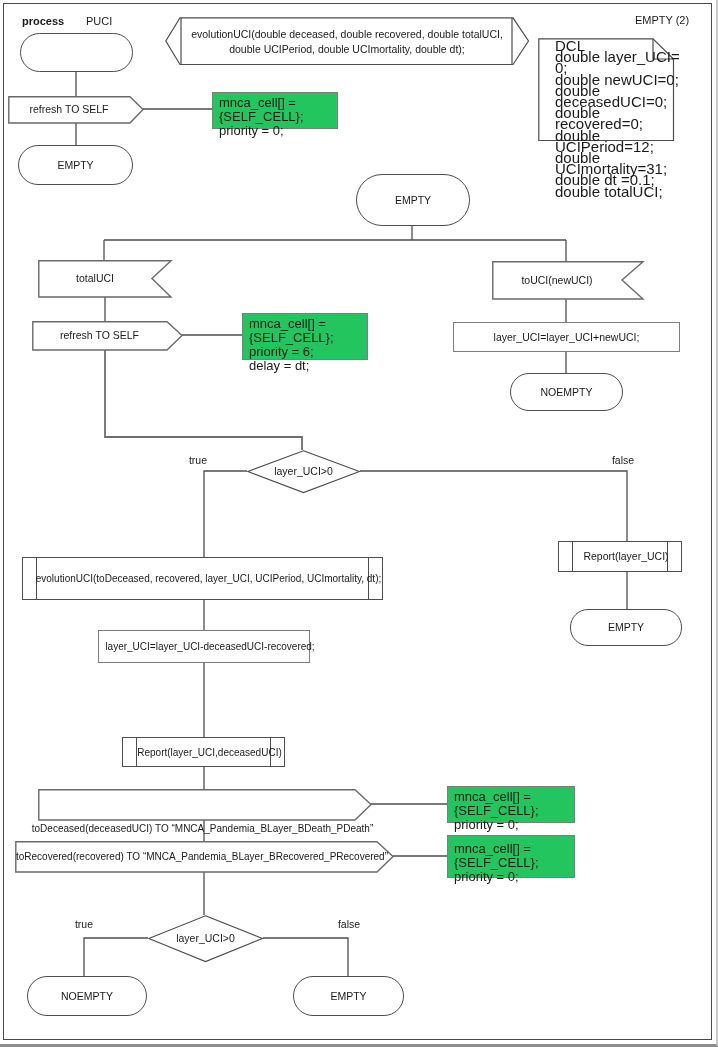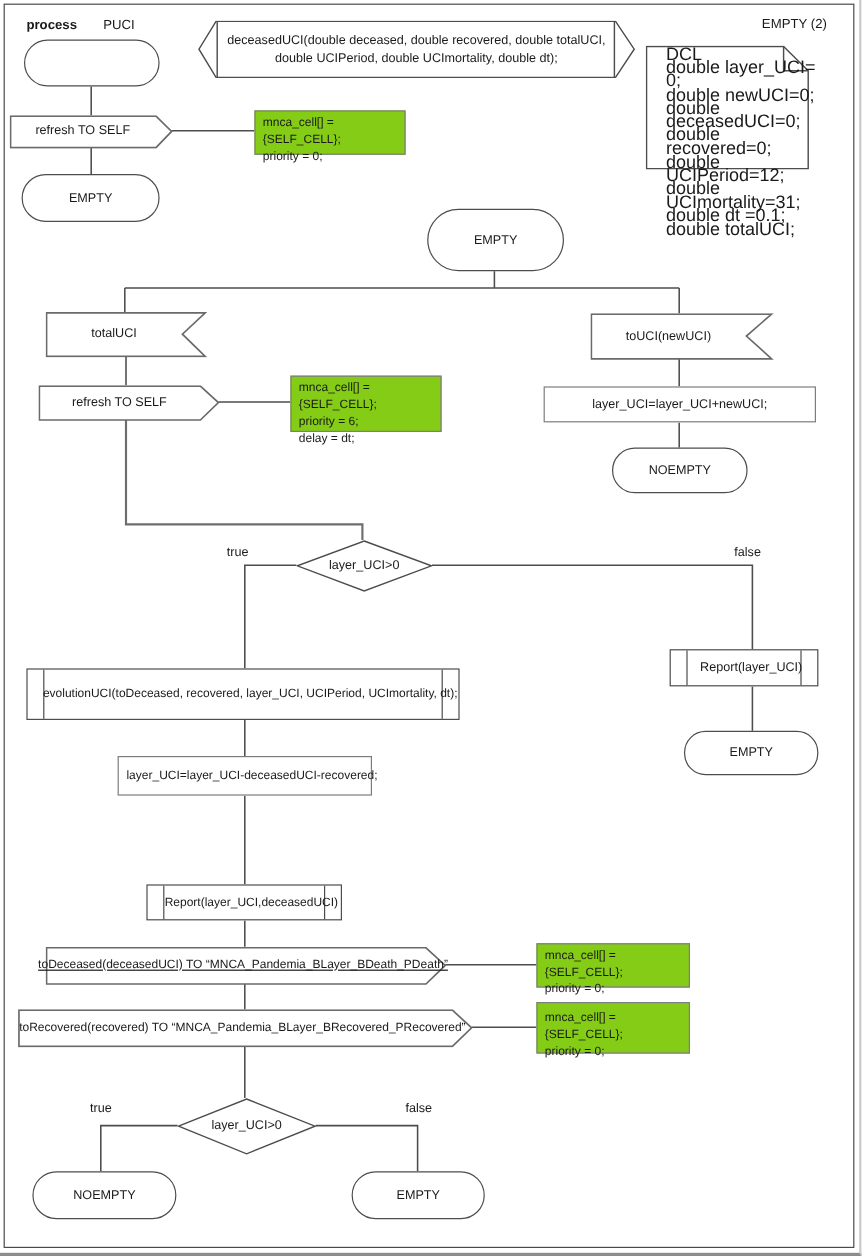--- a/index.html
+++ b/index.html
@@ -7,21 +7,21 @@
         font-family:"Liberation Sans",sans-serif;color:#1a1a1a;
         border-right:2px solid #c9c9c9;border-bottom:3px solid #8c8c8c;box-sizing:border-box;}
   .frame{position:absolute;left:3px;top:3px;width:707px;height:1035px;border:1px solid #4a4a4a;}
   .abs{position:absolute;box-sizing:border-box;}
   .lbl{position:absolute;display:flex;align-items:center;justify-content:center;text-align:center;
        font-size:10.5px;line-height:13px;white-space:pre-line;color:#1a1a1a;box-sizing:border-box;}
   .lbl.nw{white-space:nowrap;font-size:10px;padding-left:12px;}
   .left{display:block;text-align:left;}
   .state{border:1.2px solid #4d4d4d;background:#fff;}
   .task{border:1.6px solid #7d7d7d;background:#fff;}
-  .comment{border:1.6px solid #7d7d7d;background:#84cc16;font-size:10px;line-height:14px;
+  .comment{border:1.6px solid #7d7d7d;background:#22c55e;font-size:13px;line-height:14px;
            white-space:pre-line;padding:3px 0 12px 6px;}
   .proc{border:1.2px solid #4d4d4d;background:#fff;}
   .proc::before,.proc::after{content:"";position:absolute;top:0;bottom:0;width:0;border-left:1.2px solid #4d4d4d;}
   .proc::before{left:13px;} .proc::after{right:13px;}
   .hdr{font-size:11px;}
   svg{display:block;}
 </style>
 </head>
 <body>
 
@@ -70,21 +70,21 @@
 priority = 0;</div>
 
   <div class="abs state" style="left:18px;top:145px;width:115px;height:40px;border-radius:20px;"></div>
   <div class="lbl" style="left:18px;top:145px;width:115px;height:40px;">EMPTY</div>
 
   <svg class="abs" width="365" height="49" style="left:165px;top:17px;">
     <polygon points="15,0.8 348,0.8 363.5,24 348,47.5 15,47.5 0.8,24" fill="#fff" stroke="#4d4d4d" stroke-width="1.2"></polygon>
     <line x1="16" y1="0.8" x2="16" y2="47.5" stroke="#4d4d4d" stroke-width="1.2"></line>
     <line x1="347" y1="0.8" x2="347" y2="47.5" stroke="#4d4d4d" stroke-width="1.2"></line>
   </svg>
-  <div class="lbl" style="left:180px;top:17px;width:334px;height:49px;line-height:15px;">deceasedUCI(double deceased, double recovered, double totalUCI,
+  <div class="lbl" style="left:180px;top:17px;width:334px;height:49px;line-height:15px;">evolutionUCI(double deceased, double recovered, double totalUCI,
 double UCIPeriod, double UCImortality, double dt);</div>
 
   <svg class="abs" width="137" height="104" style="left:538px;top:38px;">
     <path d="M0.8,0.8 L115,0.8 L135.5,21 L135.5,102.5 L0.8,102.5 Z" fill="#fff" stroke="#4d4d4d" stroke-width="1.2"></path>
     <polyline points="115,0.8 115,21 135.5,21" fill="none" stroke="#4d4d4d" stroke-width="1.2"></polyline>
   </svg>
   <div class="lbl left" style="left:555px;top:40px;width:130px;height:100px;font-size:15px;line-height:11.2px;">DCL
 double layer_UCI= 0;
 double newUCI=0;
 double deceasedUCI=0;
@@ -134,21 +134,21 @@
 
   <div class="abs task" style="left:98px;top:630px;width:212px;height:33px;"></div>
   <div class="lbl nw" style="left:98px;top:630px;width:212px;height:33px;">layer_UCI=layer_UCI-deceasedUCI-recovered;</div>
 
   <div class="abs proc" style="left:122px;top:737px;width:163px;height:30px;"></div>
   <div class="lbl nw" style="left:122px;top:737px;width:163px;height:30px;">Report(layer_UCI,deceasedUCI)</div>
 
   <svg class="abs" width="335" height="32" style="left:38px;top:789px;">
     <polygon points="0.8,0.8 317,0.8 333,15.5 317,31 0.8,31" fill="#fff" stroke="#6a6a6a" stroke-width="1.4"></polygon>
   </svg>
-  <div class="lbl nw" style="left:38px;top:789px;width:317px;height:31px;text-decoration:underline;">toDeceased(deceasedUCI) TO “MNCA_Pandemia_BLayer_BDeath_PDeath”</div>
+  <div class="lbl nw" style="left:38px;top:813px;width:317px;height:31px;">toDeceased(deceasedUCI) TO “MNCA_Pandemia_BLayer_BDeath_PDeath”</div>
   <div class="abs comment" style="left:447px;top:786px;width:128px;height:37px;">mnca_cell[] = {SELF_CELL};
 priority = 0;</div>
 
   <svg class="abs" width="380" height="32" style="left:15px;top:841px;">
     <polygon points="0.8,0.8 362,0.8 378,15.5 362,31 0.8,31" fill="#fff" stroke="#6a6a6a" stroke-width="1.4"></polygon>
   </svg>
   <div class="lbl nw" style="left:15px;top:841px;width:362px;height:31px;">toRecovered(recovered) TO “MNCA_Pandemia_BLayer_BRecovered_PRecovered”</div>
   <div class="abs comment" style="left:447px;top:835px;width:128px;height:43px;padding-top:6px;">mnca_cell[] = {SELF_CELL};
 priority = 0;</div>
 

